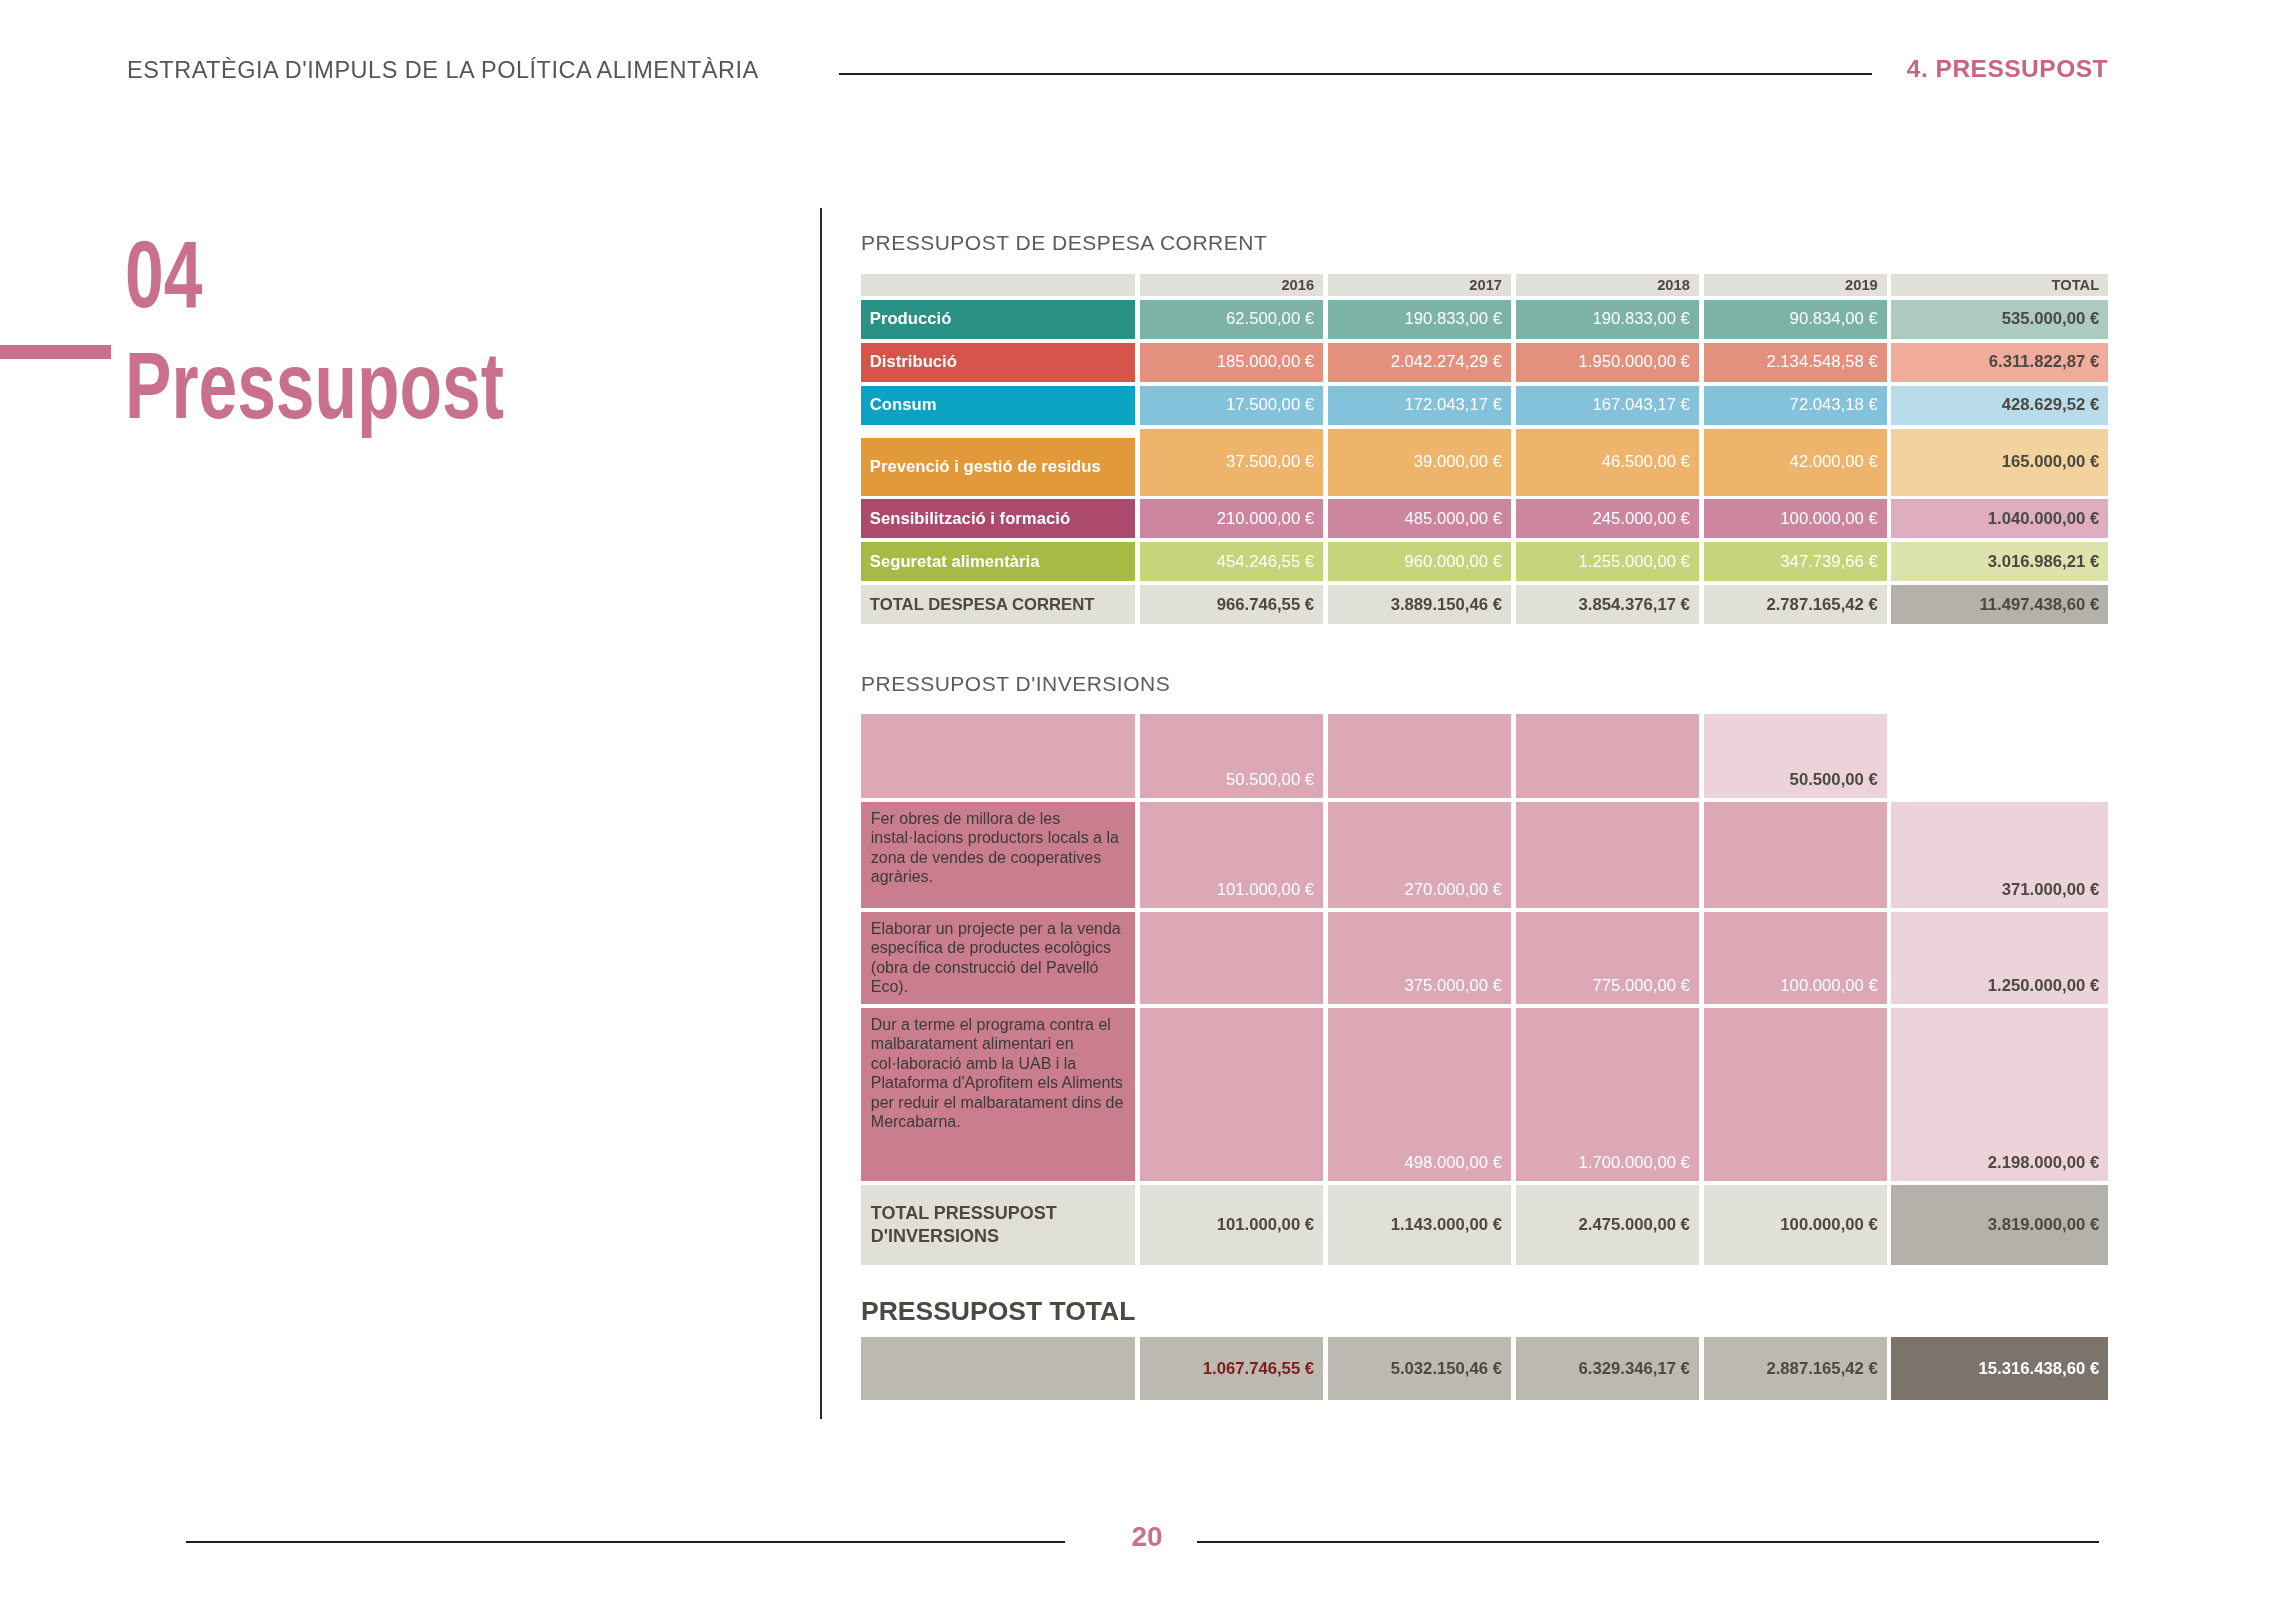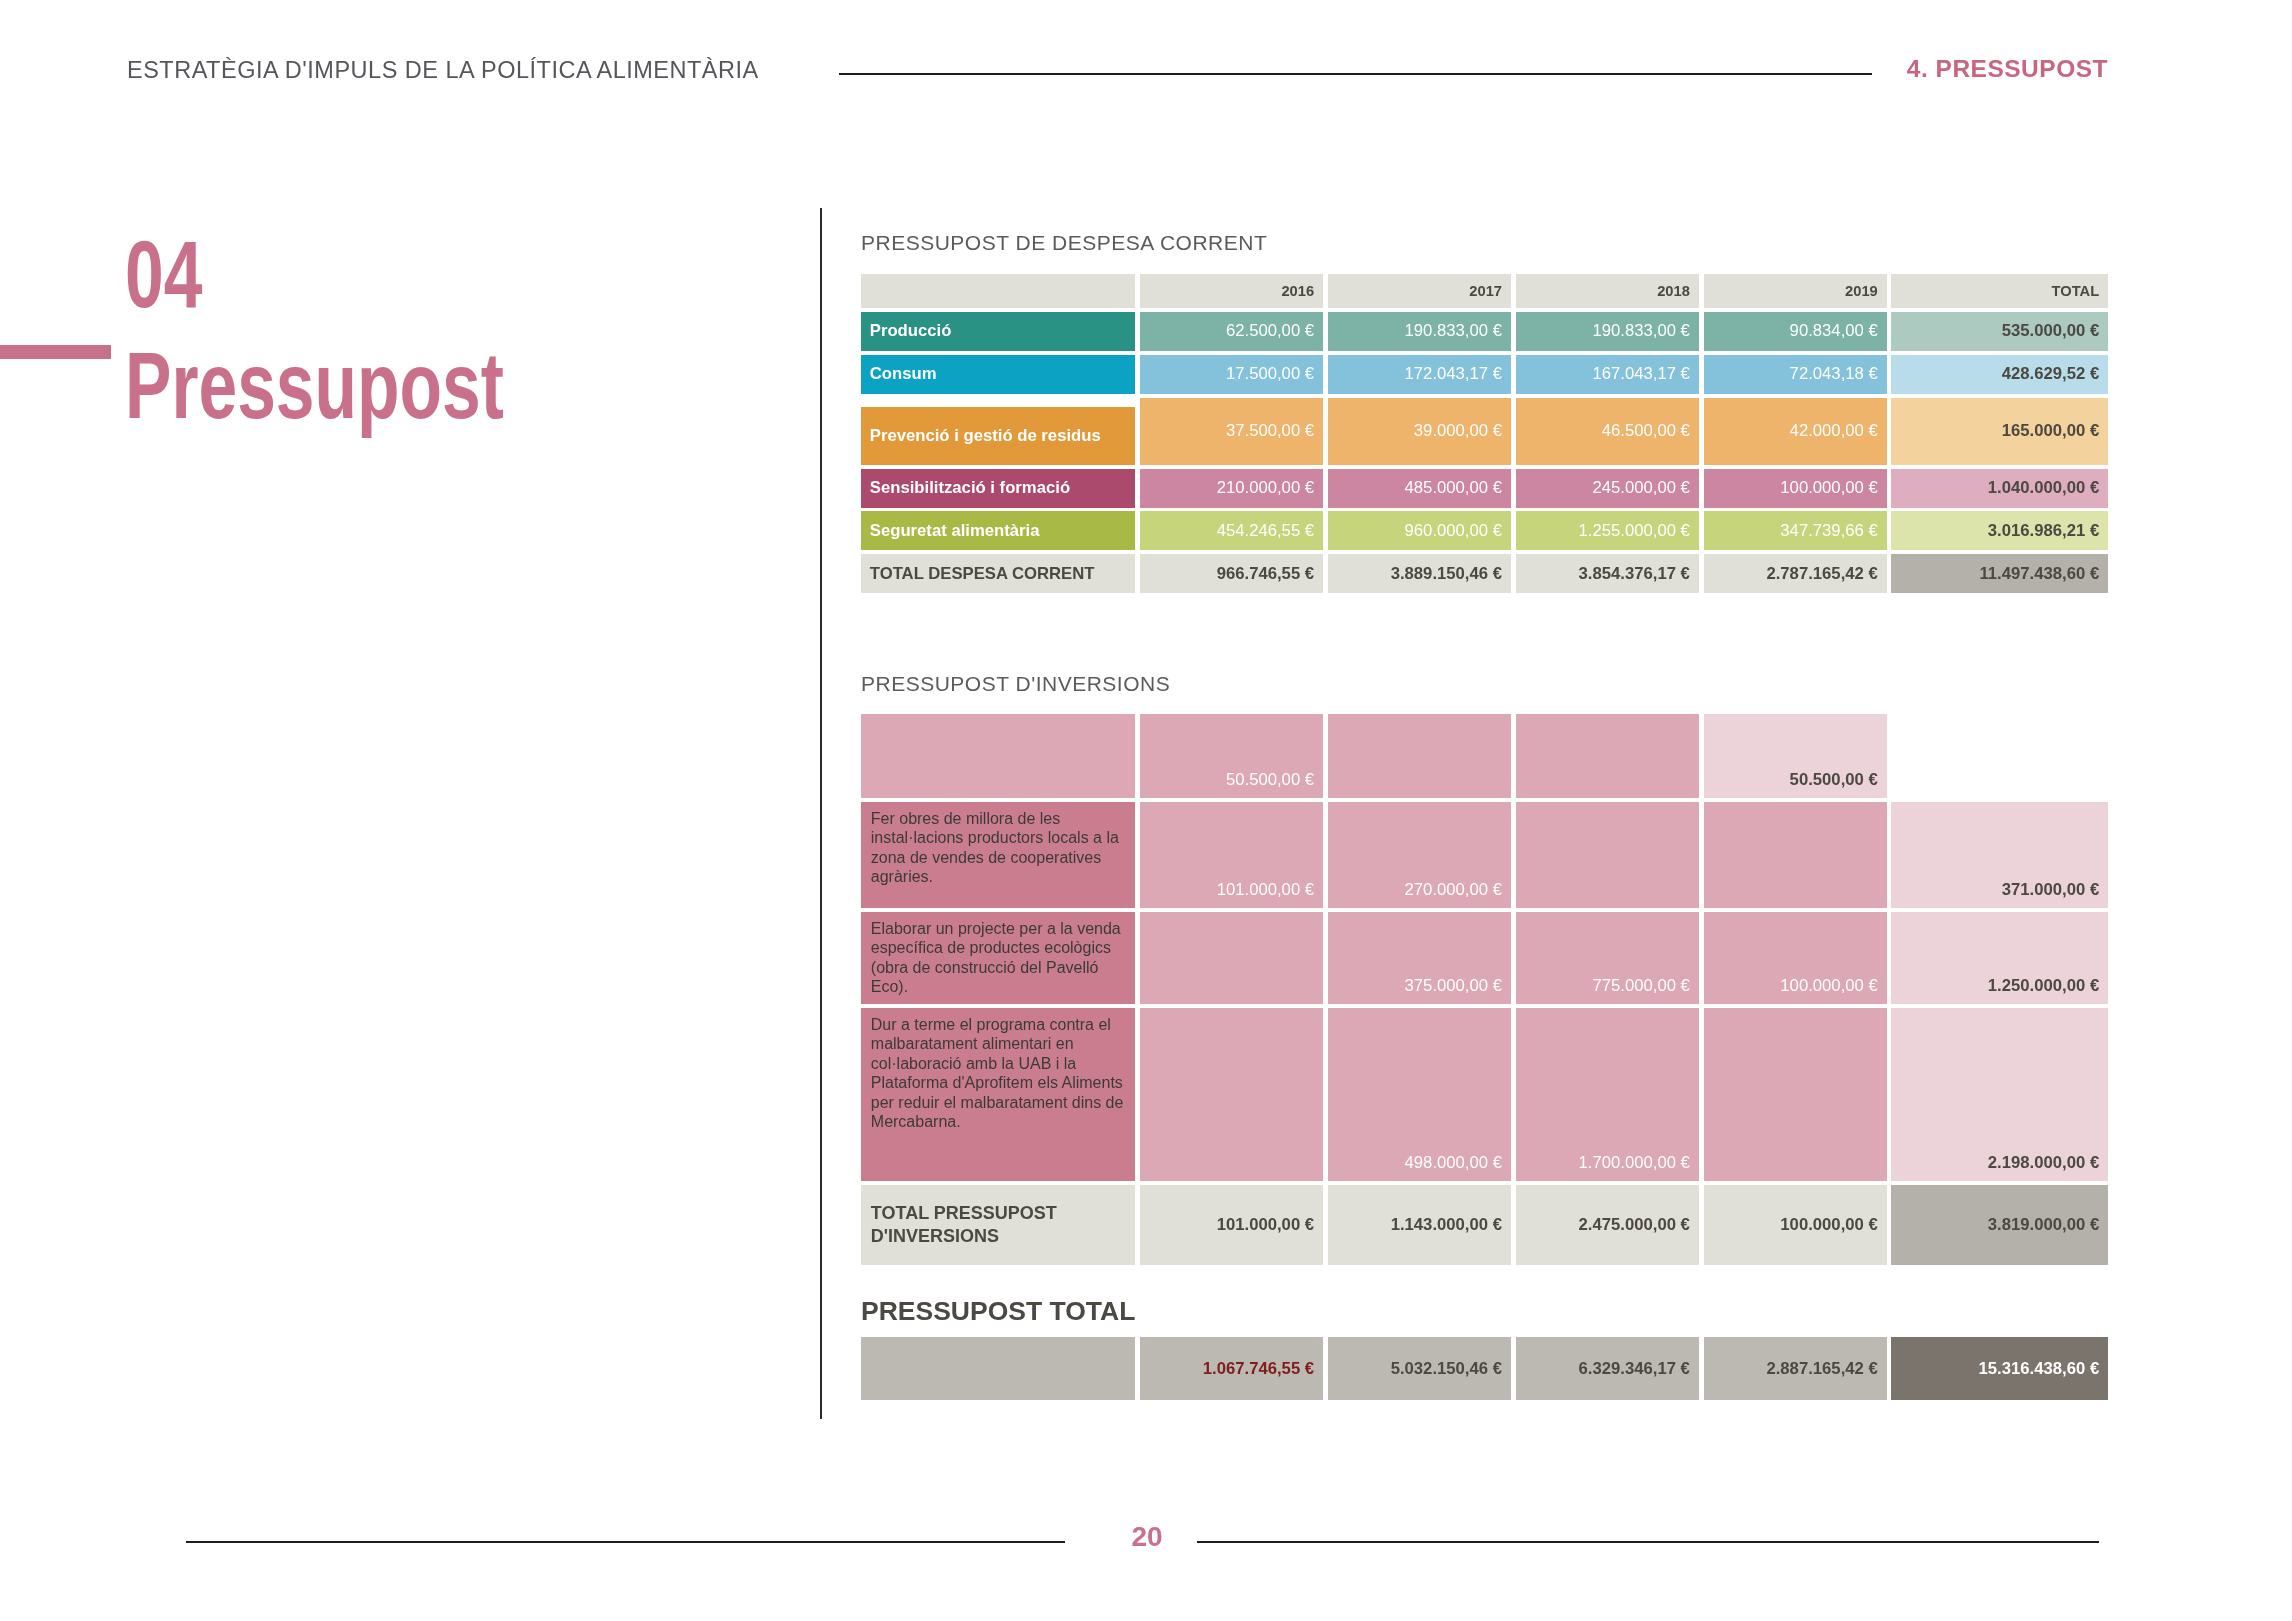--- a/index.html
+++ b/index.html
@@ -29,21 +29,21 @@
 
   .tbl{position:absolute;left:0;width:1247px;}
   .row{display:grid;grid-template-columns:274px 183px 183px 183px 183px 1fr;
        column-gap:4.9px;margin-bottom:3.9px;}
   .cell{display:flex;align-items:center;font-size:16.7px;}
   .lab{padding-left:8.8px;font-weight:700;color:#ffffff;}
   .val{justify-content:flex-end;padding-right:8.8px;color:#ffffff;}
   .tot{justify-content:flex-end;padding-right:8.8px;font-weight:700;color:#4c4842;}
 
   
-  .h-hdr{height:34px;} .h-std{height:39px;} .h-tall{height:67px;}
+  .h-hdr{height:22px;} .h-std{height:39px;} .h-tall{height:67px;}
   .i0{height:84px;} .i1{height:106px;} .i2{height:92px;} .i3{height:173px;} .itot{height:80px;}
   .h-final{height:63px;}
 
   
   .hdrcell{background:#e0dfd8;justify-content:flex-end;padding-right:8.8px;
            font-weight:700;font-size:14.7px;color:#4c4842;}
   .hdrcell.first{justify-content:flex-start;}
 
   
   .r-prod .lab{background:#2a9185;} .r-prod .val{background:#7db3a7;} .r-prod .tot{background:#accabf;}
@@ -111,20 +111,28 @@
 
       <div class="row h-std r-prod">
         <div class="cell lab">Producció</div>
         <div class="cell val">62.500,00 €</div>
         <div class="cell val">190.833,00 €</div>
         <div class="cell val">190.833,00 €</div>
         <div class="cell val">90.834,00 €</div>
         <div class="cell tot">535.000,00 €</div>
       </div>
 
+      <div class="row h-std r-dist">
+        <div class="cell lab">Distribució</div>
+        <div class="cell val">185.000,00 €</div>
+        <div class="cell val">2.042.274,29 €</div>
+        <div class="cell val">1.950.000,00 €</div>
+        <div class="cell val">2.134.548,58 €</div>
+        <div class="cell tot">6.311.822,87 €</div>
+      </div>
 
       <div class="row h-std r-cons">
         <div class="cell lab">Consum</div>
         <div class="cell val">17.500,00 €</div>
         <div class="cell val">172.043,17 €</div>
         <div class="cell val">167.043,17 €</div>
         <div class="cell val">72.043,18 €</div>
         <div class="cell tot">428.629,52 €</div>
       </div>
 

